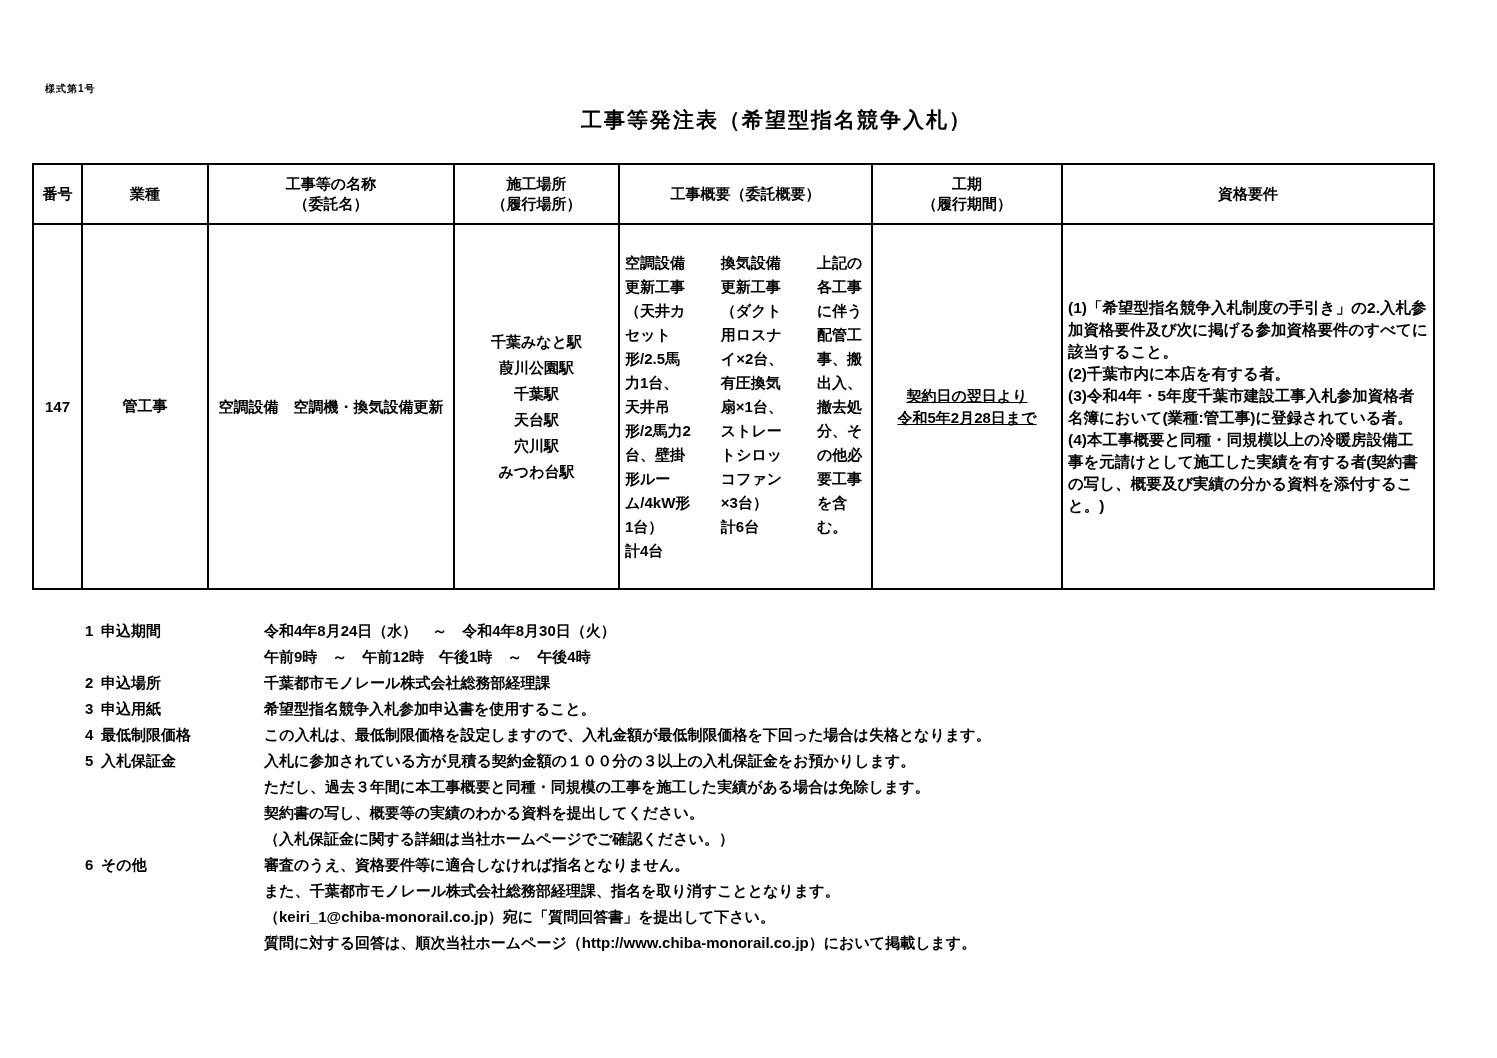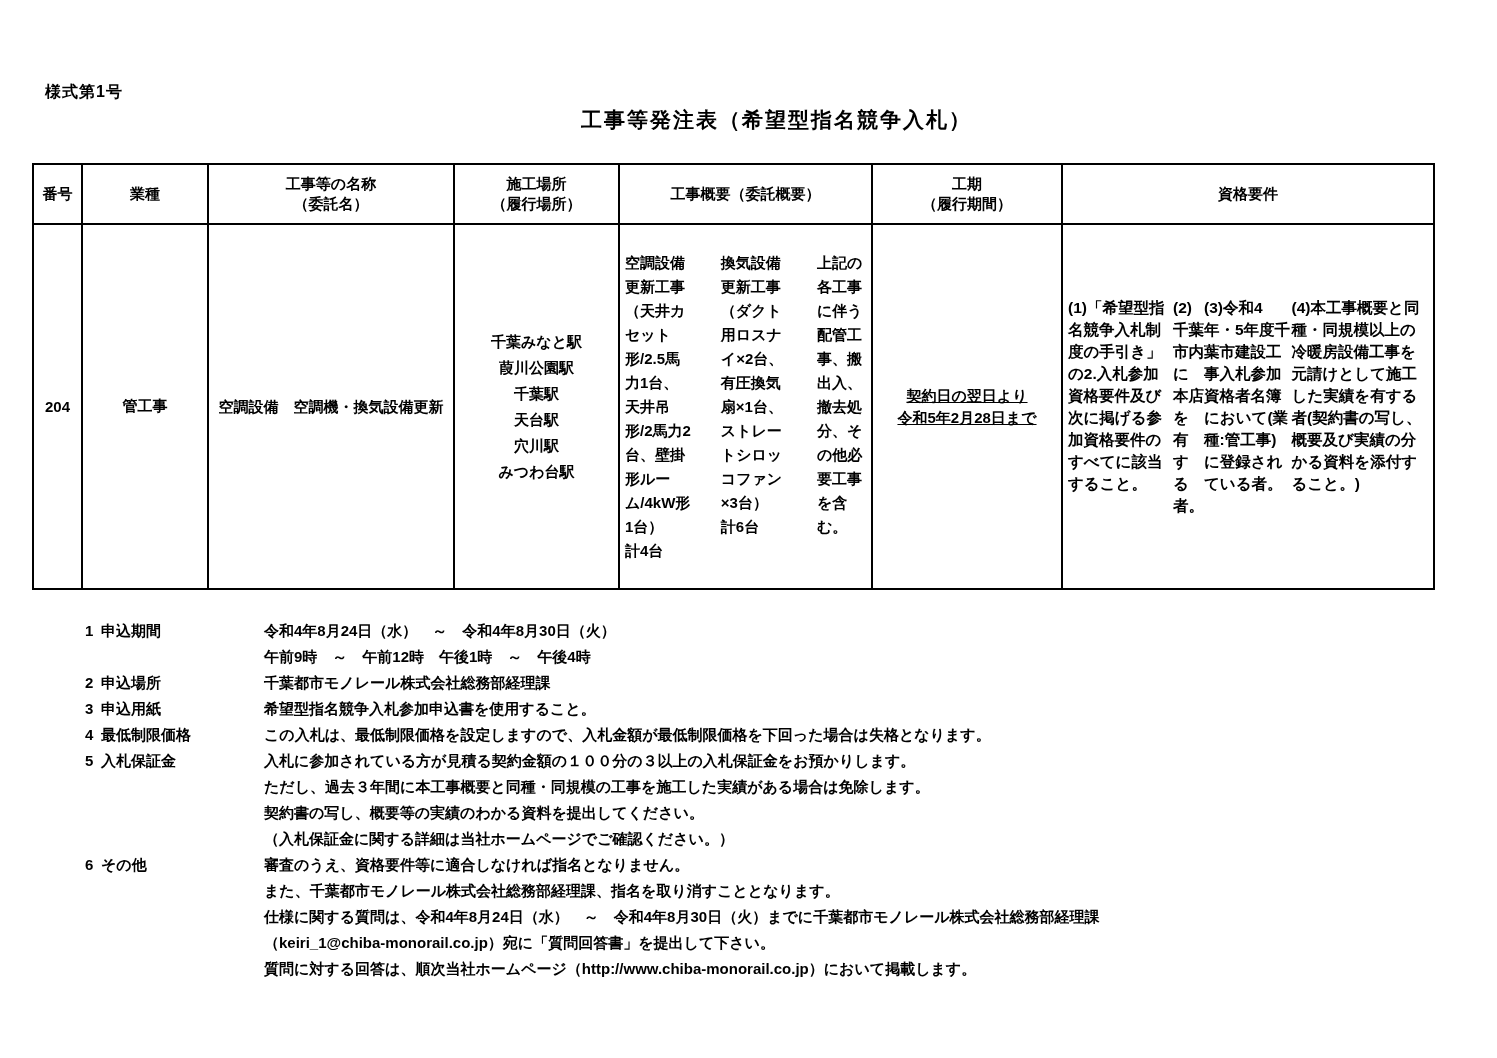--- a/index.html
+++ b/index.html
@@ -7,21 +7,21 @@
     width:1497px;height:1058px;
     background:#ffffff;color:#000000;
     font-family:"Liberation Sans","DejaVu Sans",sans-serif;
     font-weight:bold;
     position:relative;
     -webkit-font-smoothing:none;
   }
   .page{position:absolute;inset:0;}
   .form-label{
     position:absolute;left:45px;top:82px;
-    font-size:16px;letter-spacing:1px;
+    font-size:10px;letter-spacing:1px;
   }
   .doc-title{
     position:absolute;left:0;top:106px;width:100%;
     text-align:center;font-size:21px;letter-spacing:2px;margin-left:28px;
   }
   table.order{
     position:absolute;left:32px;top:163px;
     width:1401px;border-collapse:collapse;table-layout:fixed;
   }
   table.order th, table.order td{
@@ -37,21 +37,21 @@
   .cell-center{text-align:center;}
   .cell-name{text-align:center;font-size:16px;line-height:24px;padding:0 2px;}
   .cell-locations{text-align:center;line-height:26px;font-size:16px;margin-top:36px;}
   .cell-summary{
     display:flex;justify-content:center;
     gap:28px;text-align:left;padding:4px 5px;
     font-size:15px;line-height:24px;
   }
   .cell-period{text-align:center;line-height:22px;font-size:15px;text-decoration:underline;}
   .cell-qual{
-    display:flex;flex-direction:row;justify-content:center;
+    display:flex;flex-direction:column;justify-content:center;
     text-align:left;padding:9px 5px;
     font-size:15.5px;line-height:22px;
   }
   .notes{
     position:absolute;left:85px;top:618px;width:1370px;
     font-size:15px;line-height:26px;
   }
   .note-row{display:grid;grid-template-columns:16px 127px 1fr;column-gap:0;}
   .note-num{text-align:left;}
   .note-label{white-space:nowrap;}
@@ -104,21 +104,21 @@
           <div class="h2">（履行期間）</div>
         </th>
         <th>
           <div class="h1">資格要件</div>
 
         </th>
       </tr>
     </thead>
     <tbody>
       <tr>
-        <td class="cell-center">204</td>
+        <td class="cell-center">147</td>
         <td class="cell-center">管工事</td>
         <td class="cell-name">空調設備　空調機・換気設備更新</td>
         <td class="cell-locations">
           <div>千葉みなと駅</div>
           <div>葭川公園駅</div>
           <div>千葉駅</div>
           <div>天台駅</div>
           <div>穴川駅</div>
           <div>みつわ台駅</div>
         </td>
@@ -190,21 +190,20 @@
         <div class="note-line">（入札保証金に関する詳細は当社ホームページでご確認ください。）</div>
       </div>
     </div>
 
     <div class="note-row">
       <div class="note-num">6</div>
       <div class="note-label">その他</div>
       <div class="note-lines">
         <div class="note-line">審査のうえ、資格要件等に適合しなければ指名となりません。</div>
         <div class="note-line">また、千葉都市モノレール株式会社総務部経理課、指名を取り消すこととなります。</div>
-        <div class="note-line">仕様に関する質問は、令和4年8月24日（水）　～　令和4年8月30日（火）までに千葉都市モノレール株式会社総務部経理課</div>
         <div class="note-line">（keiri_1@chiba-monorail.co.jp）宛に「質問回答書」を提出して下さい。</div>
         <div class="note-line">質問に対する回答は、順次当社ホームページ（http://www.chiba-monorail.co.jp）において掲載します。</div>
       </div>
     </div>
 
   </div>
 
 </div>
 
 </body></html>

